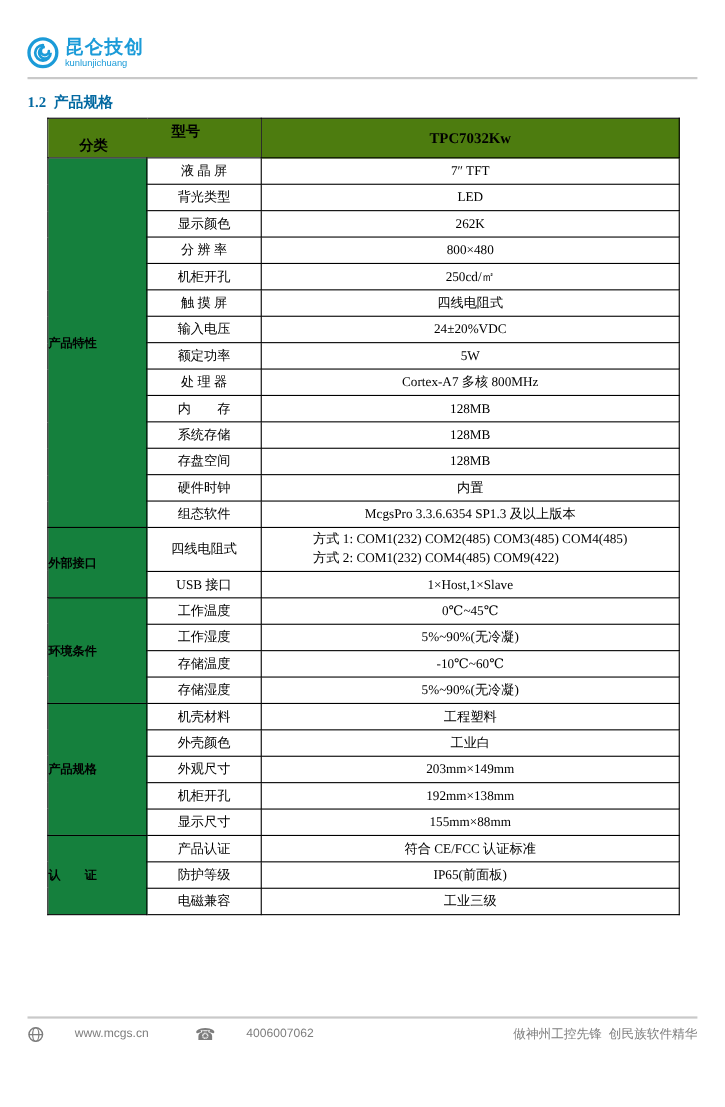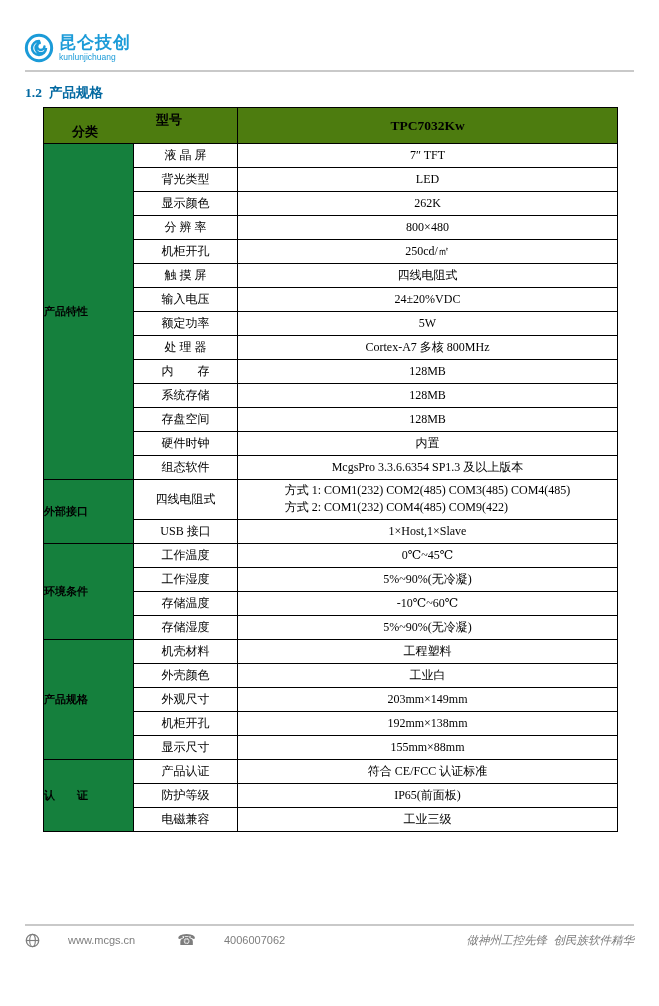--- a/index.html
+++ b/index.html
@@ -51,21 +51,21 @@
   td.val{height:23px;text-align:center;vertical-align:middle;}
   td.val .ml{display:inline-block;text-align:left;white-space:pre-line;line-height:1.45;padding:2px 0;}
   
   .ftr-rule{position:absolute;left:25px;top:924px;width:609px;height:2px;background:#c9c9c9;}
   .ftr{position:absolute;left:25px;top:930px;width:609px;height:20px;
        font-family:"Liberation Sans","DejaVu Sans",sans-serif;color:#7d7d7d;font-size:11px;
        display:flex;align-items:center;}
   .ftr .item{display:flex;align-items:center;margin-right:42px;gap:24px;}
   .ftr .gicon{width:15px;height:15px;margin-right:4px;}
   .ftr .picon{font-size:15px;line-height:15px;color:#7d7d7d;margin-right:4px;font-family:"DejaVu Sans",sans-serif;}
-  .ftr .slogan{margin-left:auto;font-size:11.5px;color:#7d7d7d;white-space:pre;font-style:italic;}
+  .ftr .slogan{margin-left:auto;font-size:11.5px;color:#7d7d7d;white-space:pre;}
   .bottom-bar{position:absolute;left:55px;top:998px;width:549px;height:6px;
       background:linear-gradient(90deg,#63b2e0 0%,#8ec9ea 45%,#2e86c4 100%);}
 </style>
 </head>
 <body>
 
 <div class="page">
 
   <div class="hdr-logo">
     <svg class="logo-svg" viewBox="0 0 32 32">

